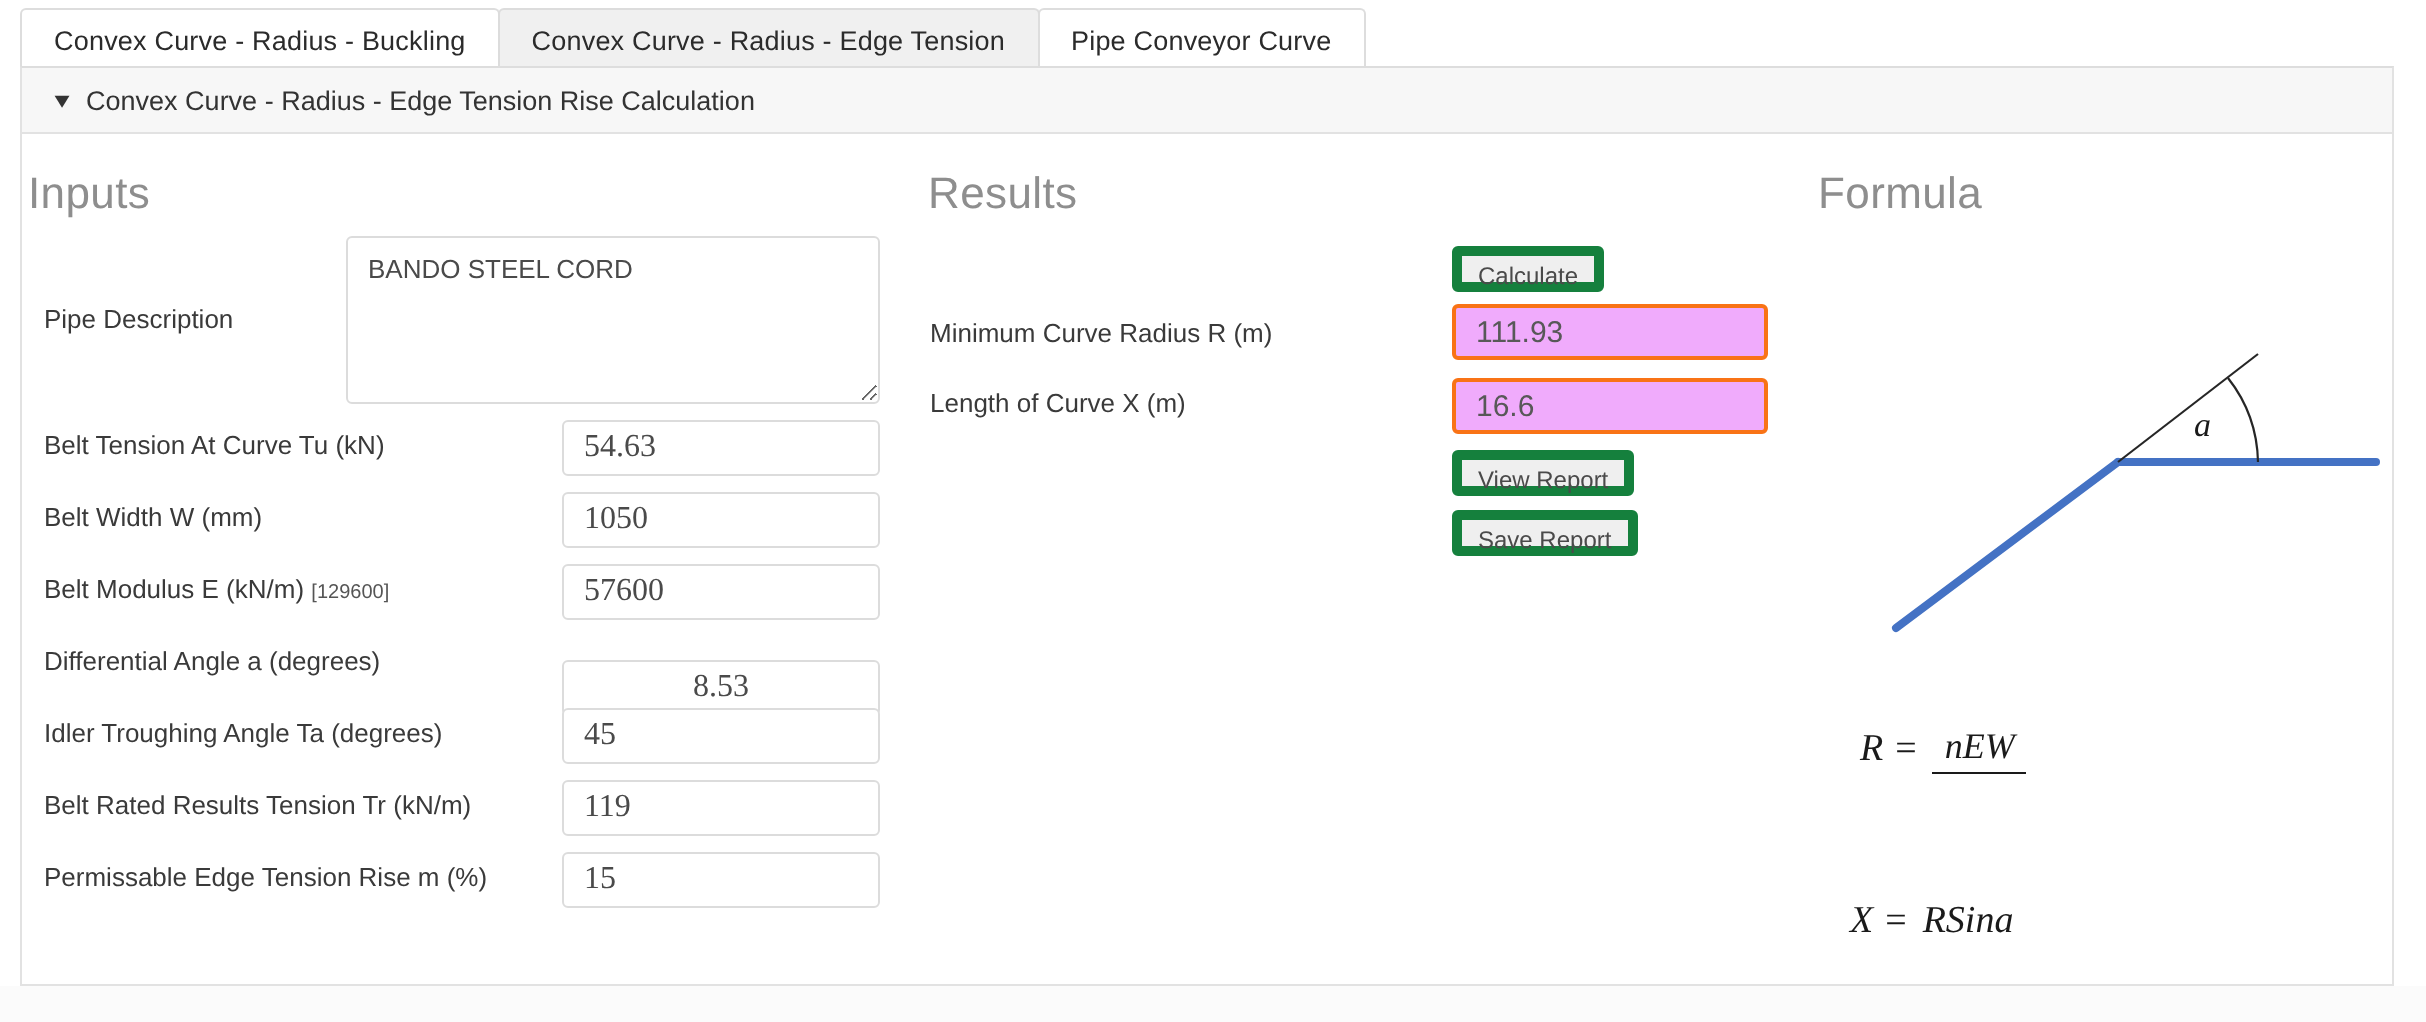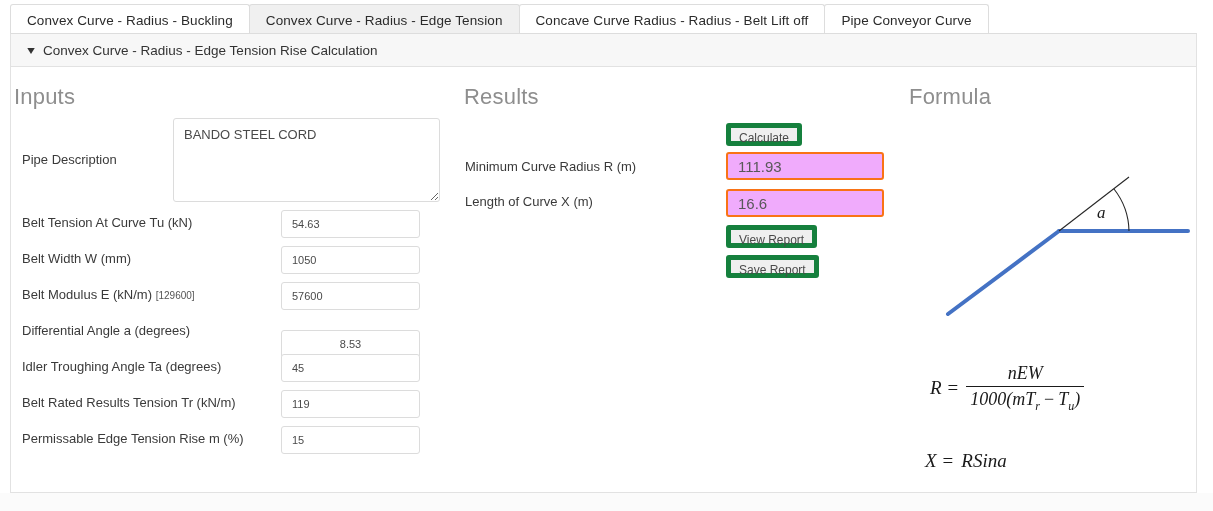--- a/index.html
+++ b/index.html
@@ -125,26 +125,26 @@
     color: #3a3a3a;
     white-space: nowrap;
   }
   .field-label .hint {
     font-size: 10px;
     color: #555555;
   }
   .text-input {
     position: absolute;
     left: 281px;
-    width: 139px;
+    width: 159px;
     height: 28px;
     box-sizing: border-box;
     padding: 0 10px;
-    font-family: Liberation Sans, sans-serif;
-    font-size: 11px;
+    font-family: Liberation Serif, serif;
+    font-size: 16px;
     color: #4a4a4a;
     background: #ffffff;
     border: 1px solid #dcdcdc;
     border-radius: 3px;
     outline: none;
   }
   .textarea {
     position: absolute;
     left: 173px;
     top: 118px;
@@ -261,23 +261,20 @@
 </div>
 
 <div class="tabstrip">
   <div class="tab">
     <span>Convex Curve - Radius - Buckling</span>
   </div>
   <div class="tab active">
     <span>Convex Curve - Radius - Edge Tension</span>
   </div>
   <div class="tab">
-    <span>Concave Curve Radius - Radius - Belt Lift off</span>
-  </div>
-  <div class="tab">
     <span>Pipe Conveyor Curve</span>
   </div>
 </div>
 
 <div class="card">
 
   <div class="panel-head">
     <span class="chev">▾</span>
     <span class="panel-title">Convex Curve - Radius - Edge Tension Rise Calculation</span>
   </div>
@@ -339,21 +336,20 @@
   <text x="167" y="68" font-family="Liberation Serif, serif" font-style="italic" font-size="17" fill="#1a1a1a">a</text>
 </svg>
 
 <div class="formula-block" id="formula-main">
   <div class="eq">
     <span class="lhs">R</span>
     <span class="eqsign">=</span>
     <span class="frac">
       <span class="num">nEW</span>
       <span class="bar"></span>
-      <span class="den"><span>1000(m</span><span>T</span><span class="sub">r</span><span class="op" style="margin:0 4px;">−</span><span>T</span><span class="sub">u</span><span>)</span></span>
     </span>
   </div>
 </div>
 
 <div class="formula-block" id="formula-sec">
   <div class="eq">
     <span class="lhs">X</span>
     <span class="eqsign">=</span>
     <span>RSina</span>
   </div>

